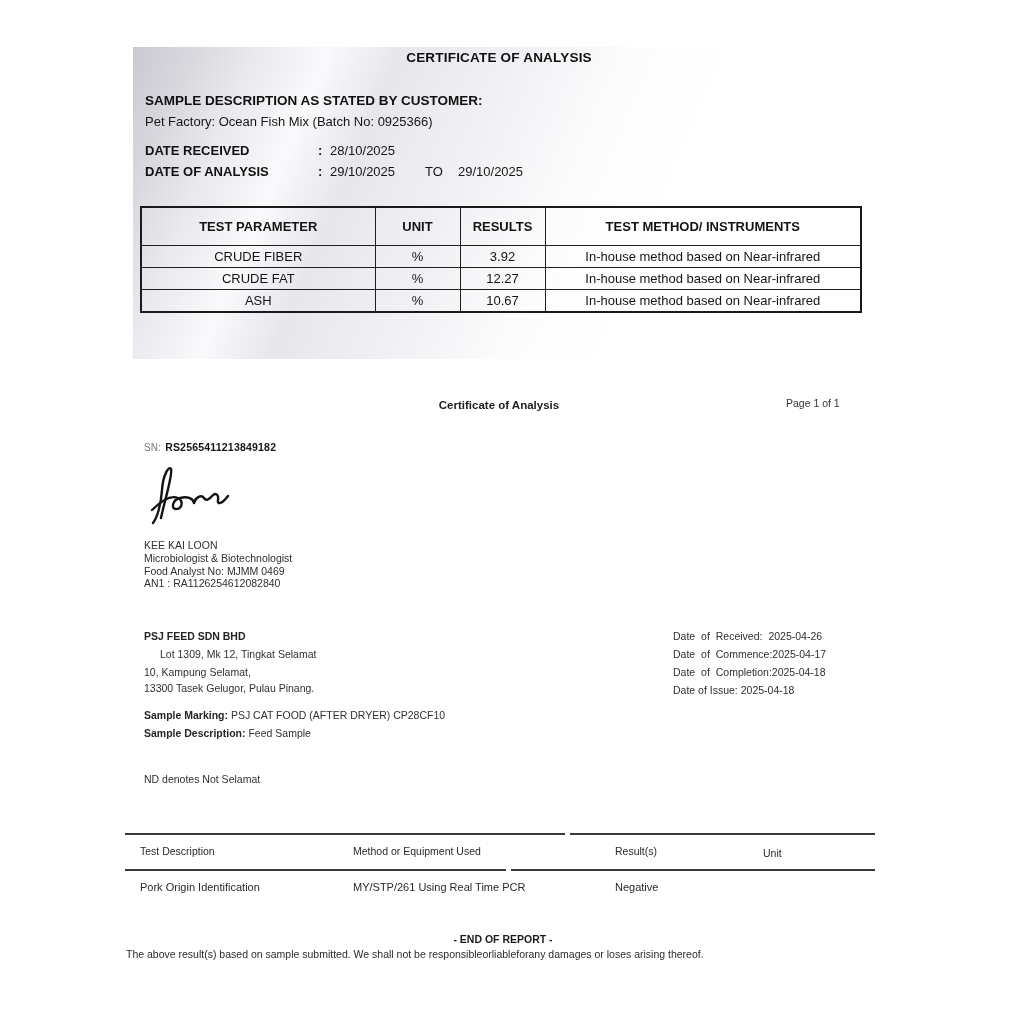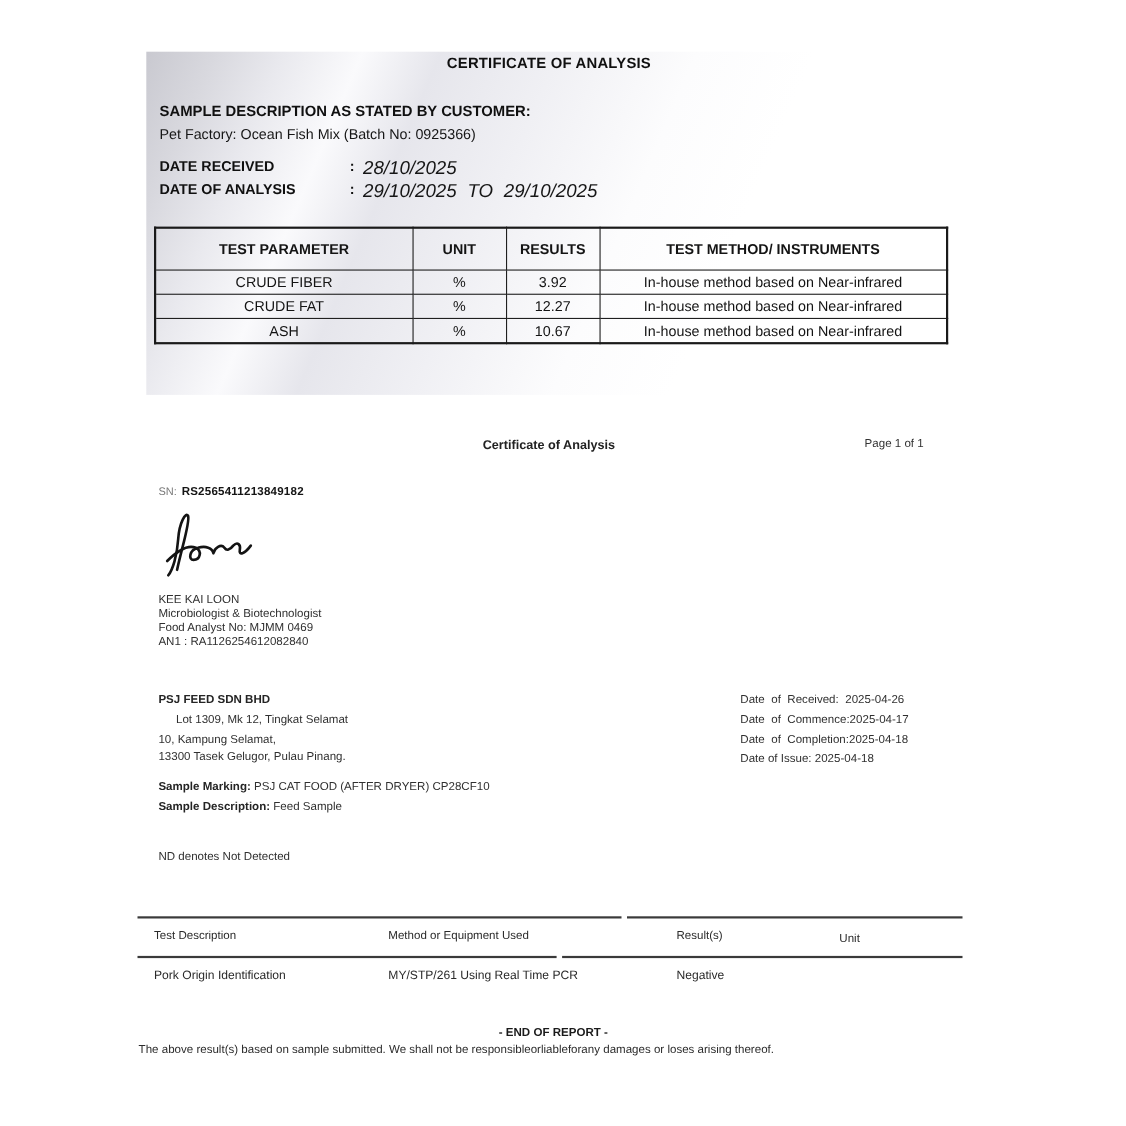--- a/index.html
+++ b/index.html
@@ -14,21 +14,21 @@
     background:linear-gradient(113deg,
       #c9c9d0 0%, #d8d8de 7%, #e9e9ee 14%, #fafafc 22%,
       #e6e6ec 30%, #f0f0f4 42%, #fcfcfd 56%, #ffffff 68%, #ffffff 100%);
   }
   .doc-title{left:133px;top:50px;width:732px;text-align:center;
     font-size:13.5px;font-weight:bold;letter-spacing:.2px;color:#101010;}
   .h-bold{font-weight:bold;font-size:13.5px;color:#101010;}
   .h-reg{font-size:13px;color:#161616;}
   .date-label{left:145px;font-weight:bold;font-size:13px;color:#101010;}
   .date-colon{left:318px;font-weight:bold;font-size:13px;color:#101010;}
-  .date-val{font-size:17px;color:#161616;font-style:italic;}
+  .date-val{font-size:13px;color:#161616;}
   
   #results-table{left:140px;top:206px;border-collapse:collapse;table-layout:fixed;}
   #results-table td,#results-table th{
     border:1.6px solid #1f1f1f;text-align:center;vertical-align:middle;
     font-size:13px;color:#141414;padding:0;overflow:hidden;white-space:nowrap;}
   #results-table{border:2.4px solid #1a1a1a;}
   #results-table th{font-weight:bold;height:37px;font-size:13px;}
   #results-table td{height:21px;}
   
   .mid-title{left:133px;top:399px;width:732px;text-align:center;
@@ -133,21 +133,21 @@
   <div class="abs dates-line" style="left:673px;top:666px;">Date of Completion:2025-04-18</div>
   <div class="abs dates-line" style="left:673px;top:684px;word-spacing:normal;">Date of Issue: 2025-04-18</div>
 
   <div class="abs" style="left:144px;top:705px;">
     <span class="small-bold">Sample Marking:</span><span class="small"> PSJ CAT FOOD (AFTER DRYER) CP28CF10</span>
   </div>
   <div class="abs" style="left:144px;top:723px;">
     <span class="small-bold">Sample Description:</span><span class="small"> Feed Sample</span>
   </div>
 
-  <div class="abs small" style="left:144px;top:773px;">ND denotes Not Detected</div>
+  <div class="abs small" style="left:144px;top:773px;">ND denotes Not Selamat</div>
 
   <div class="abs rule" style="left:125px;top:833px;width:440px;"></div>
   <div class="abs rule" style="left:570px;top:833px;width:305px;"></div>
 
   <div class="abs tbl-head" style="left:140px;top:845px;">Test Description</div>
   <div class="abs tbl-head" style="left:353px;top:845px;">Method or Equipment Used</div>
   <div class="abs tbl-head" style="left:615px;top:845px;">Result(s)</div>
   <div class="abs tbl-head" style="left:763px;top:847px;">Unit</div>
 
   <div class="abs rule" style="left:125px;top:869px;width:381px;"></div>

